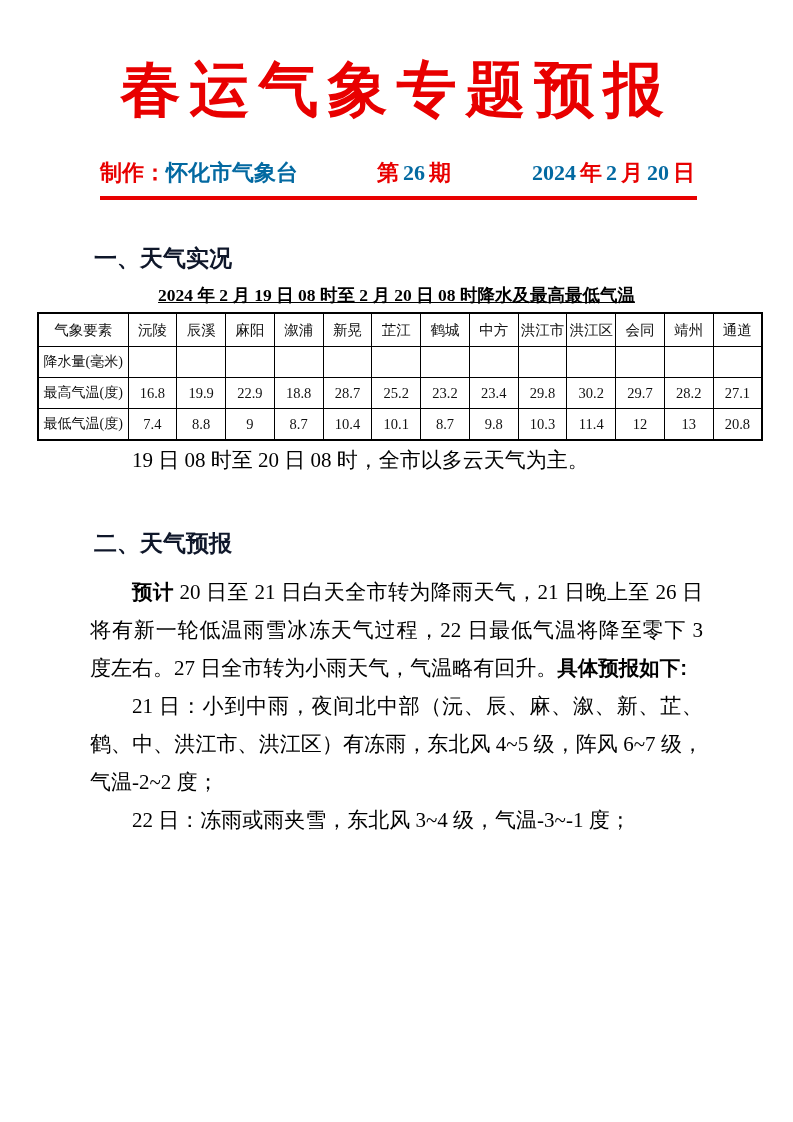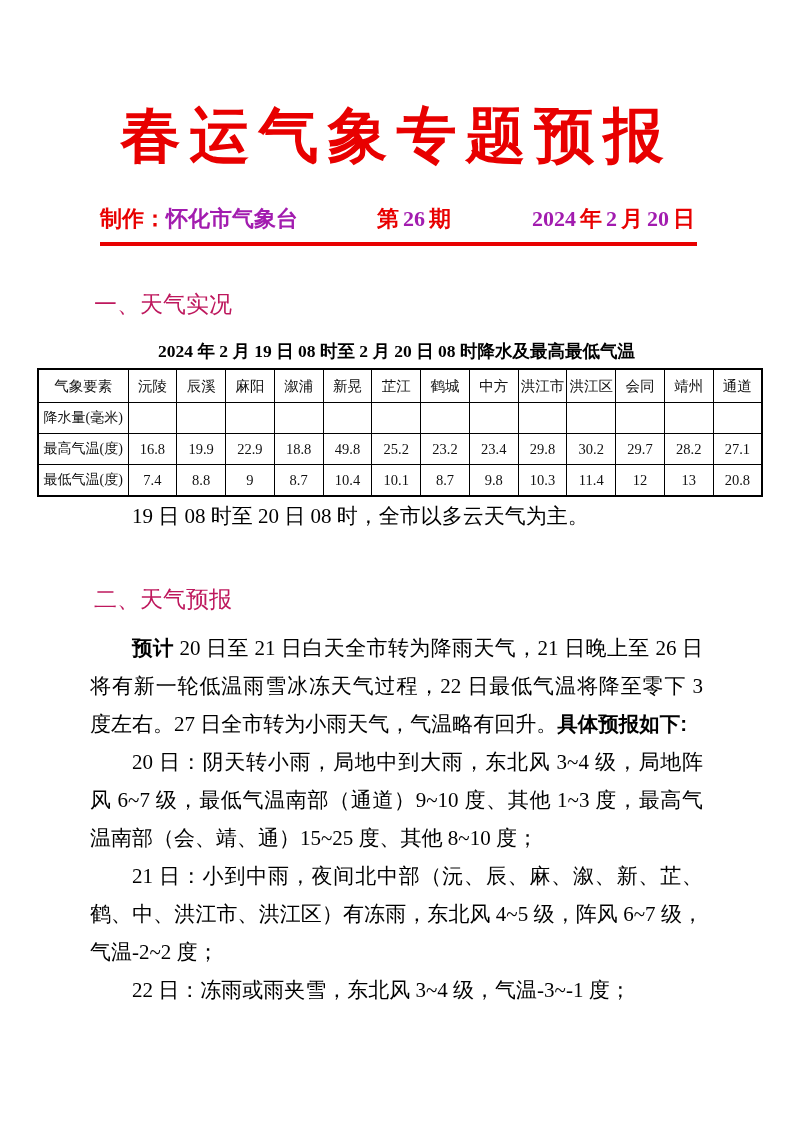--- a/index.html
+++ b/index.html
@@ -9,66 +9,67 @@
   html,body{margin:0;padding:0;background:#ffffff;}
   body{
     width:793px;height:1122px;overflow:hidden;
     font-family:"Liberation Serif","DejaVu Serif",serif;
     color:var(--ink);
   }
   .page{position:relative;width:793px;height:1122px;background:#fff;}
 
   
   .doc-title{
-    padding-top:104px;
+    padding-top:58px;
     text-align:center;
     font-size:60px;
     line-height:64px;
     font-weight:bold;
     letter-spacing:9px;
     color:var(--red);
     font-family:"Liberation Serif","DejaVu Serif",serif;
   }
   .meta-row{
     margin:36px 96px 0 100px;
     display:flex;
     justify-content:space-between;
     align-items:baseline;
     font-size:22px;
     font-weight:bold;
     white-space:nowrap;
   }
   .meta-row .red{color:var(--red);}
-  .meta-row .blk{color:#a21caf;}
+  .meta-row .blk{color:#0369a1;}
   .meta-seg{margin:0 2px;}
   .head-rule{
     margin:8px 96px 0 100px;
     height:4px;
     background:var(--red);
   }
 
   
   .sec-heading{
     margin:44px 0 0 94px;
     font-size:23px;
     line-height:28px;
-    font-weight:normal;
-    color:#be185d;
+    font-weight:bold;
+    color:#0f172a;
     font-family:"Liberation Sans","DejaVu Sans",sans-serif;
   }
   .sec-heading.second{margin-top:50px;}
 
   
   .table-title{
-    margin-top:23px;
+    margin-top:13px;
     text-align:center;
     font-size:17.5px;
     line-height:21px;
     font-weight:bold;
     color:#000;
+    text-decoration:underline;
   }
   table.wx{
     margin:6px auto 0 37px;
     width:726px;
     border-collapse:collapse;
     table-layout:fixed;
     border:2px solid #000;
   }
   table.wx th,table.wx td{
     border:1px solid #000;
@@ -171,21 +172,21 @@
         <td></td>
         <td></td>
         <td></td>
       </tr>
       <tr>
         <td class="rowlabel">最高气温(度)</td>
         <td>16.8</td>
         <td>19.9</td>
         <td>22.9</td>
         <td>18.8</td>
-        <td>49.8</td>
+        <td>28.7</td>
         <td>25.2</td>
         <td>23.2</td>
         <td>23.4</td>
         <td>29.8</td>
         <td>30.2</td>
         <td>29.7</td>
         <td>28.2</td>
         <td>27.1</td>
       </tr>
       <tr>
@@ -208,17 +209,16 @@
   </table>
 
   <div class="body-text summary">19 日 08 时至 20 日 08 时，全市以多云天气为主。</div>
 
   <div class="sec-heading second">二、天气预报</div>
 
   <div class="body-text intro para">
     <span class="b">预计</span><span> 20 日至 21 日白天全市转为降雨天气，21 日晚上至 26 日将有新一轮低温雨雪冰冻天气过程，22 日最低气温将降至零下 3 度左右。27 日全市转为小雨天气，气温略有回升。</span><span class="b">具体预报如下:</span>
   </div>
 
-  <div class="body-text para">20 日：阴天转小雨，局地中到大雨，东北风 3~4 级，局地阵风 6~7 级，最低气温南部（通道）9~10 度、其他 1~3 度，最高气温南部（会、靖、通）15~25 度、其他 8~10 度；</div>
   <div class="body-text para">21 日：小到中雨，夜间北中部（沅、辰、麻、溆、新、芷、鹤、中、洪江市、洪江区）有冻雨，东北风 4~5 级，阵风 6~7 级，气温-2~2 度；</div>
   <div class="body-text para">22 日：冻雨或雨夹雪，东北风 3~4 级，气温-3~-1 度；</div>
 
 </div>
 
 </body></html>

